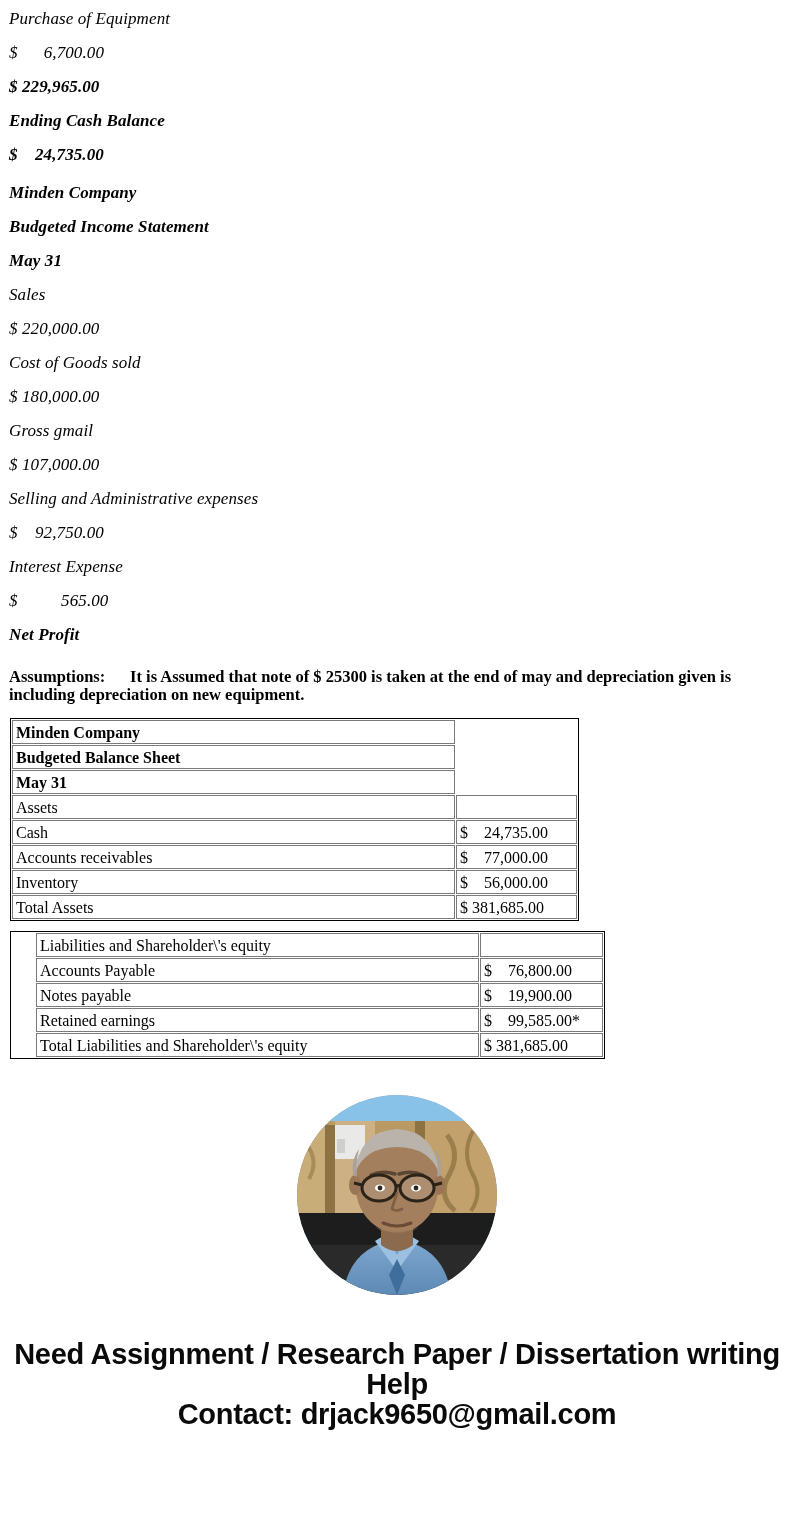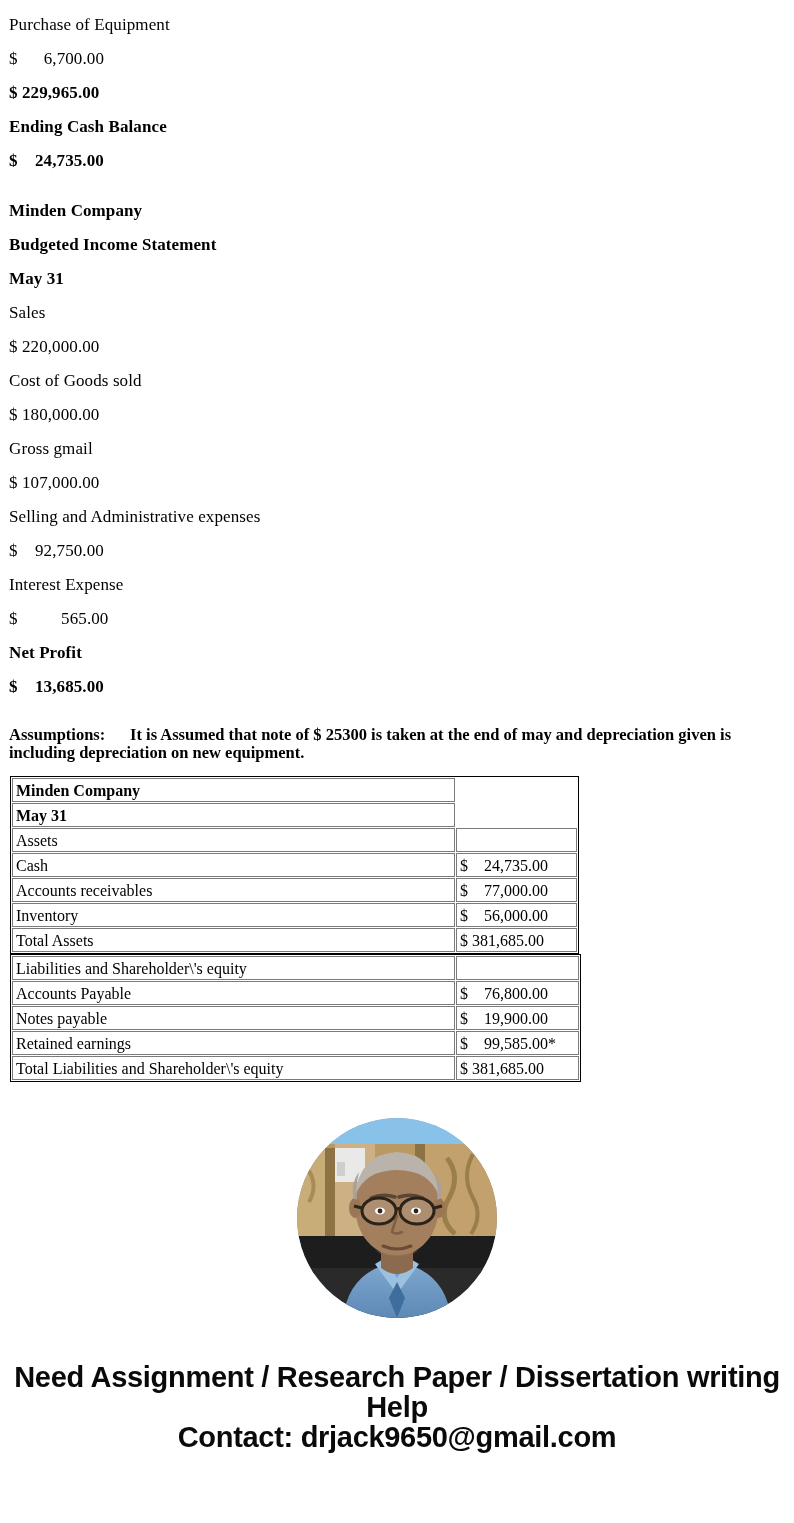--- a/index.html
+++ b/index.html
@@ -17,21 +17,22 @@
 
   .page {
     position: relative;
     width: 794px;
     min-height: 1523px;
     box-sizing: border-box;
   }
 
   
   .stmt {
-    padding: 8px 9px;
+    padding: 2px 9px;
+    font-style: italic;
   }
   .line {
     font-size: 17px;
     line-height: 34px;
     white-space: pre;
     letter-spacing: 0.1px;
   }
   .line.bold {
     font-weight: bold;
   }
@@ -53,21 +54,22 @@
   }
   table.bs {
     border-collapse: separate;
     border-spacing: 1px;
     border: 1px solid #000000;
     width: 560px;
     table-layout: fixed;
     background: #ffffff;
   }
   table.bs.second {
-    margin-top: 0;
+    margin-top: 10px;
+    padding-left: 24px;
   }
   table.bs td {
     border: 1px solid #7b7b7b;
     font-size: 16px;
     line-height: 17px;
     padding: 2px 1px 2px 3px;
     height: 18px;
     vertical-align: middle;
     white-space: pre;
     overflow: hidden;
@@ -144,30 +146,33 @@
       <div class="line">$ 220,000.00</div>
       <div class="line">Cost of Goods sold</div>
       <div class="line">$ 180,000.00</div>
       <div class="line">Gross gmail</div>
       <div class="line">$ 107,000.00</div>
       <div class="line">Selling and Administrative expenses</div>
       <div class="line">$    92,750.00</div>
       <div class="line">Interest Expense</div>
       <div class="line">$          565.00</div>
       <div class="line bold">Net Profit</div>
-      <div class="line bold">$    13,685.00</div>
     </div>
 
   <div class="assumptions">Assumptions:      It is Assumed that note of $ 25300 is taken at the end of may and depreciation given is including depreciation on new equipment.</div>
 
   <div class="bs-wrap">
     <table class="bs">
       <tbody id="bs-top">
           <tr>
             <td class="label bold">Minden Company</td>
+            <td class="amount noborder"></td>
+          </tr>
+          <tr>
+            <td class="label bold">Budgeted Balance Sheet</td>
             <td class="amount noborder"></td>
           </tr>
           <tr>
             <td class="label bold">May 31</td>
             <td class="amount noborder"></td>
           </tr>
           <tr>
             <td class="label">Assets</td>
             <td class="amount"></td>
           </tr>

